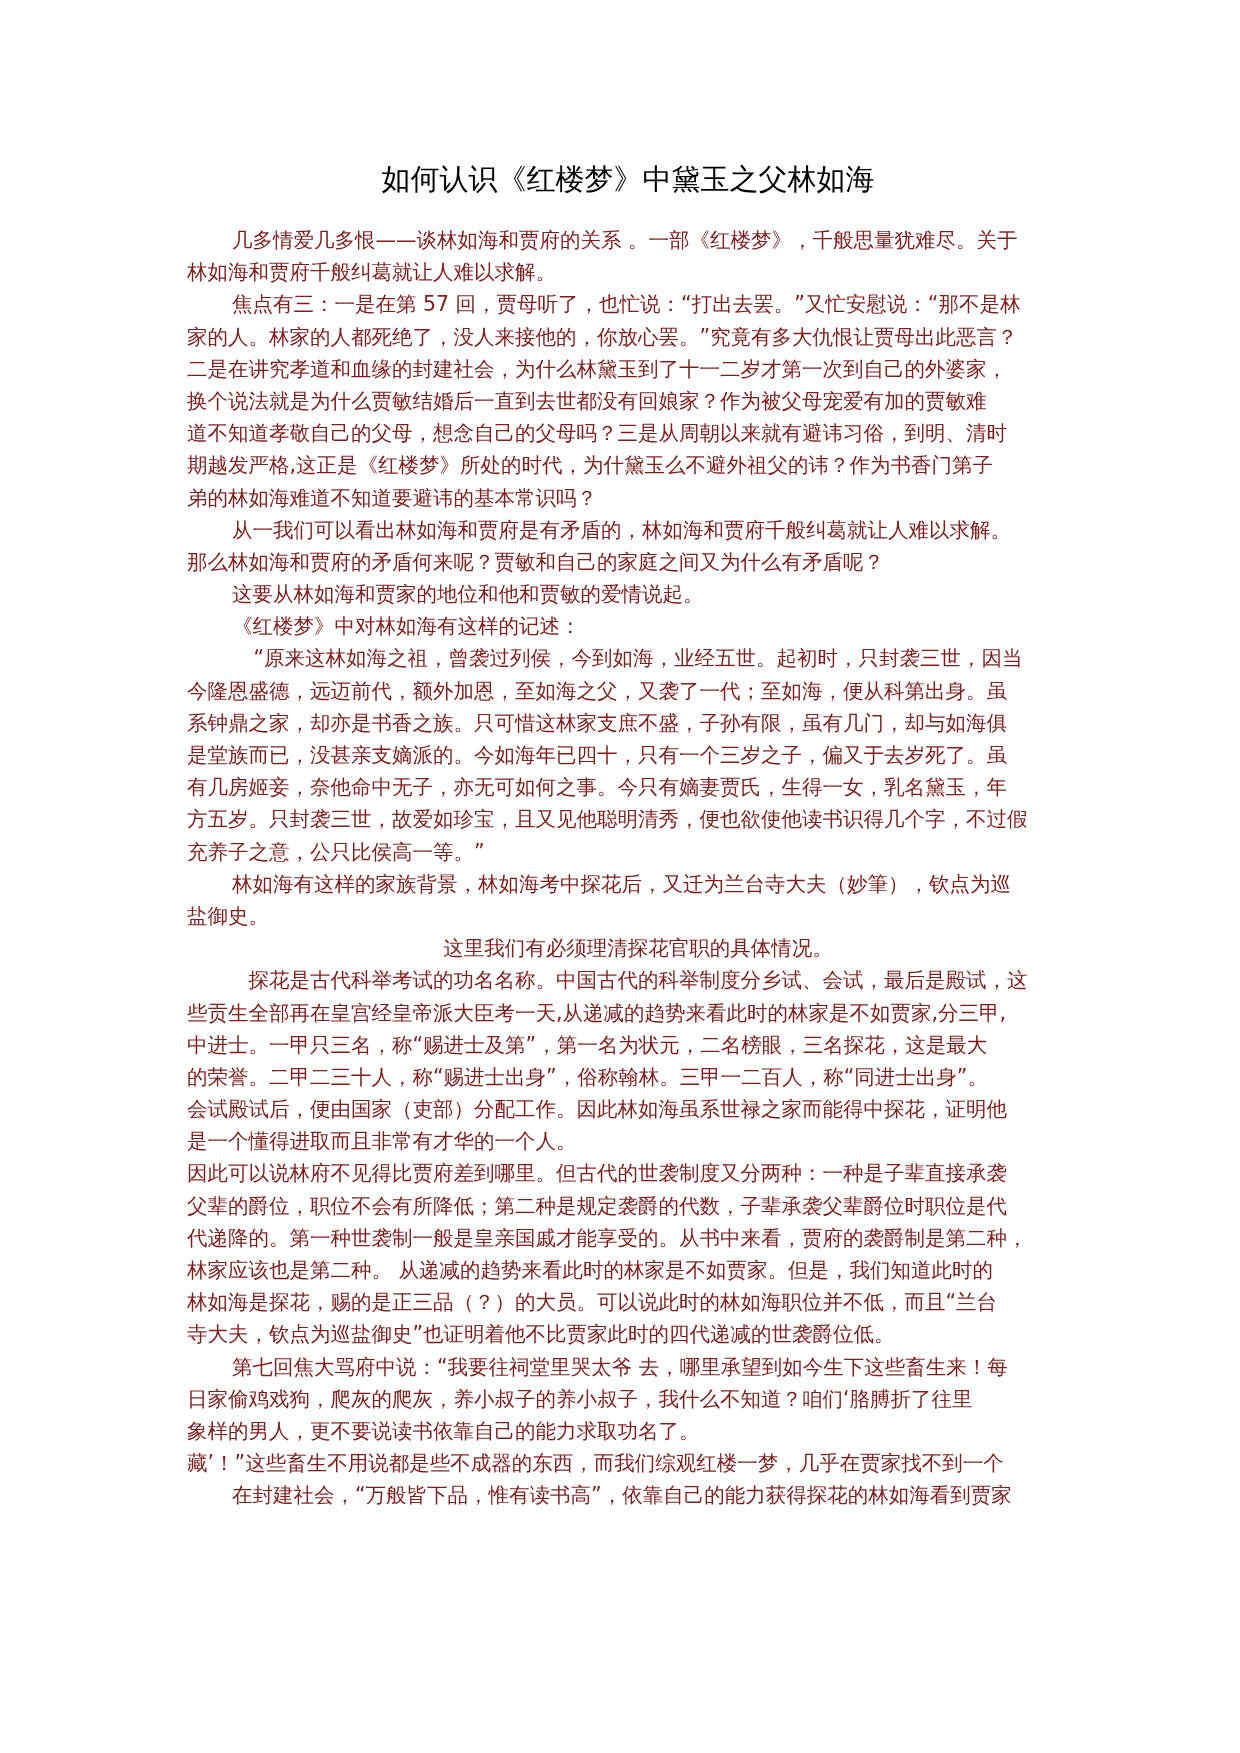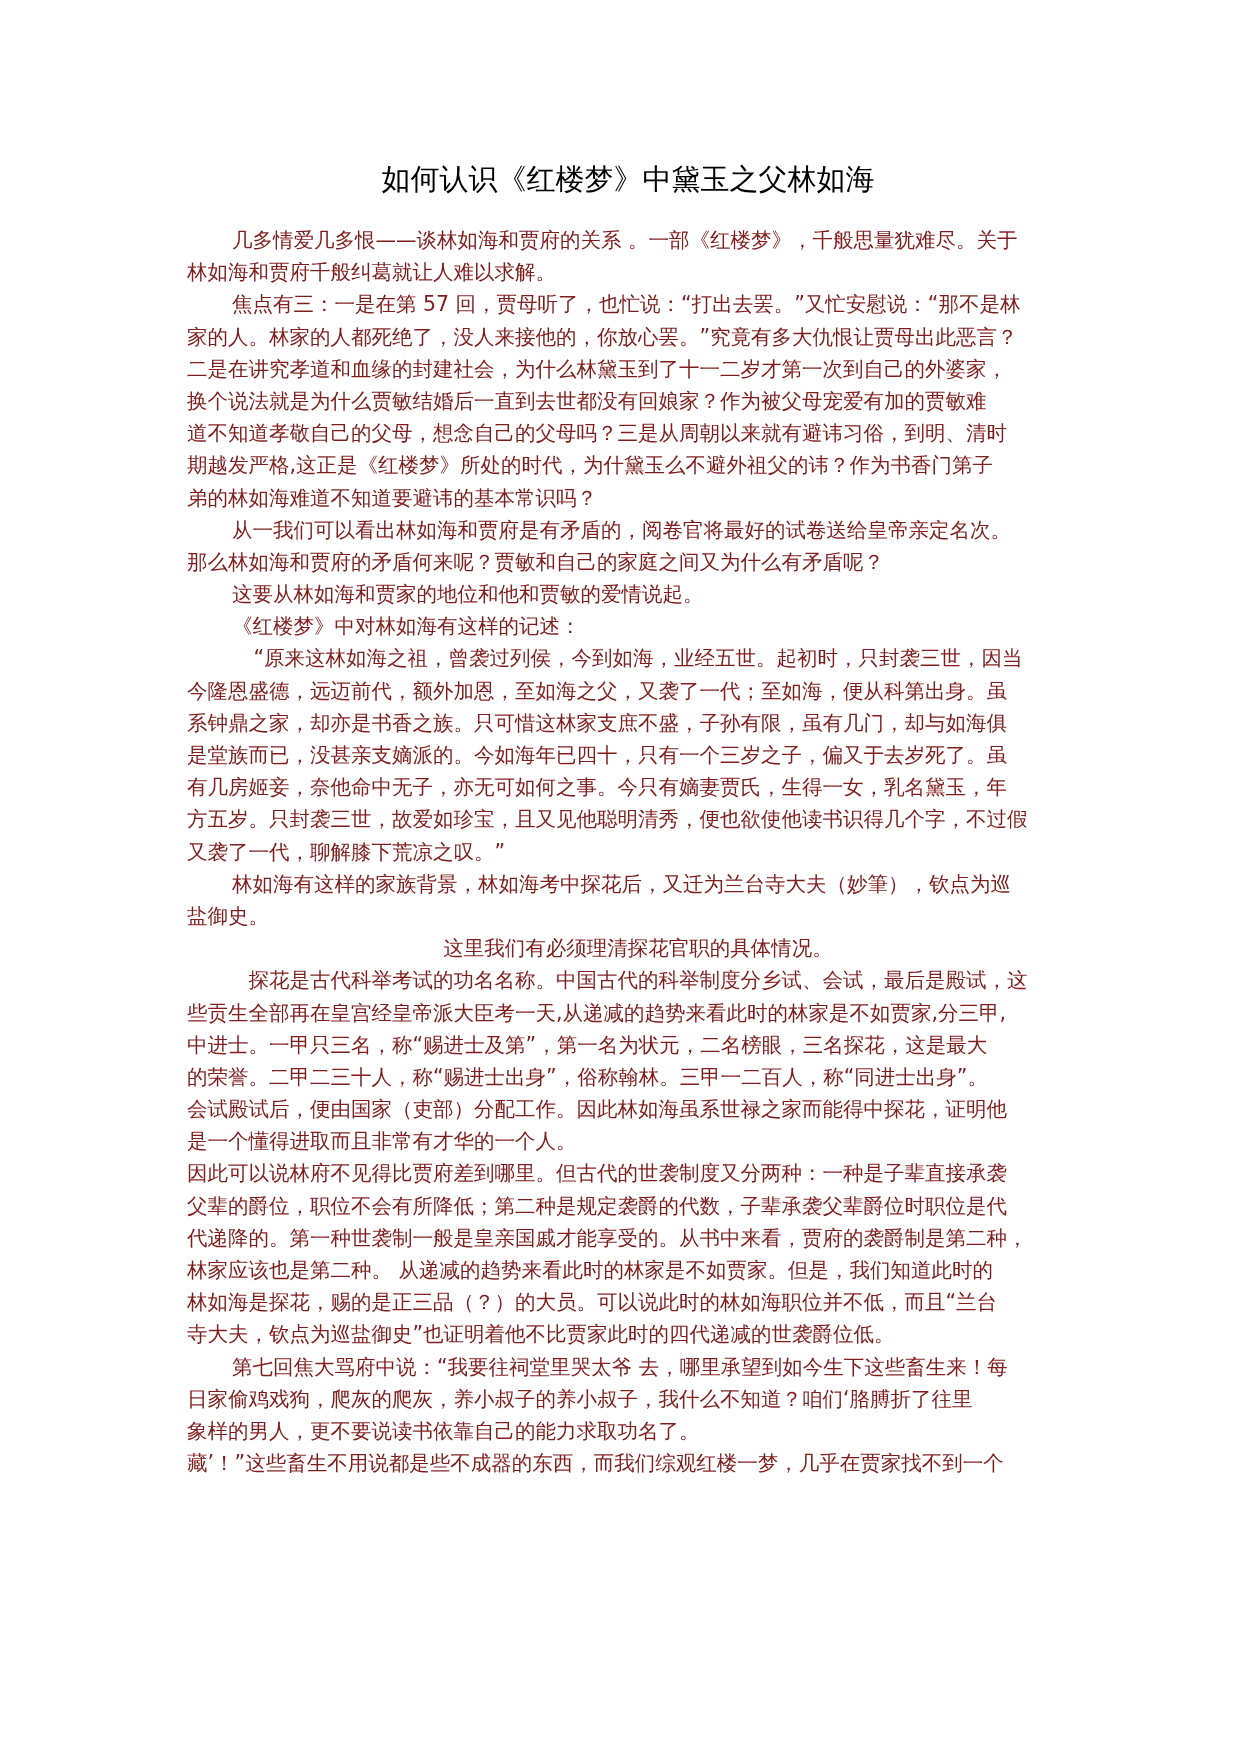--- a/index.html
+++ b/index.html
@@ -33,44 +33,45 @@
   <div class="body" id="doc-body">
       <div class="line ind2">几多情爱几多恨——谈林如海和贾府的关系 。一部《红楼梦》，千般思量犹难尽。关于</div>
       <div class="line">林如海和贾府千般纠葛就让人难以求解。</div>
       <div class="line ind2">焦点有三：一是在第 57 回，贾母听了，也忙说：“打出去罢。”又忙安慰说：“那不是林</div>
       <div class="line">家的人。林家的人都死绝了，没人来接他的，你放心罢。”究竟有多大仇恨让贾母出此恶言？</div>
       <div class="line">二是在讲究孝道和血缘的封建社会，为什么林黛玉到了十一二岁才第一次到自己的外婆家，</div>
       <div class="line">换个说法就是为什么贾敏结婚后一直到去世都没有回娘家？作为被父母宠爱有加的贾敏难</div>
       <div class="line">道不知道孝敬自己的父母，想念自己的父母吗？三是从周朝以来就有避讳习俗，到明、清时</div>
       <div class="line">期越发严格,这正是《红楼梦》所处的时代，为什黛玉么不避外祖父的讳？作为书香门第子</div>
       <div class="line">弟的林如海难道不知道要避讳的基本常识吗？</div>
-      <div class="line ind2">从一我们可以看出林如海和贾府是有矛盾的，阅卷官将最好的试卷送给皇帝亲定名次。</div>
+      <div class="line ind2">从一我们可以看出林如海和贾府是有矛盾的，林如海和贾府千般纠葛就让人难以求解。</div>
       <div class="line">那么林如海和贾府的矛盾何来呢？贾敏和自己的家庭之间又为什么有矛盾呢？</div>
       <div class="line ind2">这要从林如海和贾家的地位和他和贾敏的爱情说起。</div>
       <div class="line ind2">《红楼梦》中对林如海有这样的记述：</div>
       <div class="line ind1">“原来这林如海之祖，曾袭过列侯，今到如海，业经五世。起初时，只封袭三世，因当</div>
       <div class="line">今隆恩盛德，远迈前代，额外加恩，至如海之父，又袭了一代；至如海，便从科第出身。虽</div>
       <div class="line">系钟鼎之家，却亦是书香之族。只可惜这林家支庶不盛，子孙有限，虽有几门，却与如海俱</div>
       <div class="line">是堂族而已，没甚亲支嫡派的。今如海年已四十，只有一个三岁之子，偏又于去岁死了。虽</div>
       <div class="line">有几房姬妾，奈他命中无子，亦无可如何之事。今只有嫡妻贾氏，生得一女，乳名黛玉，年</div>
       <div class="line">方五岁。只封袭三世，故爱如珍宝，且又见他聪明清秀，便也欲使他读书识得几个字，不过假</div>
-      <div class="line">又袭了一代，聊解膝下荒凉之叹。”</div>
+      <div class="line">充养子之意，公只比侯高一等。”</div>
       <div class="line ind2">林如海有这样的家族背景，林如海考中探花后，又迁为兰台寺大夫（妙筆），钦点为巡</div>
       <div class="line">盐御史。</div>
       <div class="line ind1">这里我们有必须理清探花官职的具体情况。</div>
       <div class="line ind1">探花是古代科举考试的功名名称。中国古代的科举制度分乡试、会试，最后是殿试，这</div>
       <div class="line">些贡生全部再在皇宫经皇帝派大臣考一天,从递减的趋势来看此时的林家是不如贾家,分三甲,</div>
       <div class="line">中进士。一甲只三名，称“赐进士及第”，第一名为状元，二名榜眼，三名探花，这是最大</div>
       <div class="line">的荣誉。二甲二三十人，称“赐进士出身”，俗称翰林。三甲一二百人，称“同进士出身”。</div>
       <div class="line">会试殿试后，便由国家（吏部）分配工作。因此林如海虽系世禄之家而能得中探花，证明他</div>
       <div class="line">是一个懂得进取而且非常有才华的一个人。</div>
       <div class="line">因此可以说林府不见得比贾府差到哪里。但古代的世袭制度又分两种：一种是子辈直接承袭</div>
       <div class="line">父辈的爵位，职位不会有所降低；第二种是规定袭爵的代数，子辈承袭父辈爵位时职位是代</div>
       <div class="line">代递降的。第一种世袭制一般是皇亲国戚才能享受的。从书中来看，贾府的袭爵制是第二种，</div>
       <div class="line">林家应该也是第二种。 从递减的趋势来看此时的林家是不如贾家。但是，我们知道此时的</div>
       <div class="line">林如海是探花，赐的是正三品（？）的大员。可以说此时的林如海职位并不低，而且“兰台</div>
       <div class="line">寺大夫，钦点为巡盐御史”也证明着他不比贾家此时的四代递减的世袭爵位低。</div>
       <div class="line ind2">第七回焦大骂府中说：“我要往祠堂里哭太爷 去，哪里承望到如今生下这些畜生来！每</div>
       <div class="line">日家偷鸡戏狗，爬灰的爬灰，养小叔子的养小叔子，我什么不知道？咱们‘胳膊折了往里</div>
       <div class="line">象样的男人，更不要说读书依靠自己的能力求取功名了。</div>
       <div class="line">藏’！”这些畜生不用说都是些不成器的东西，而我们综观红楼一梦，几乎在贾家找不到一个</div>
+      <div class="line ind2">在封建社会，“万般皆下品，惟有读书高”，依靠自己的能力获得探花的林如海看到贾家</div>
     </div>
 </div>
 
 </body></html>

